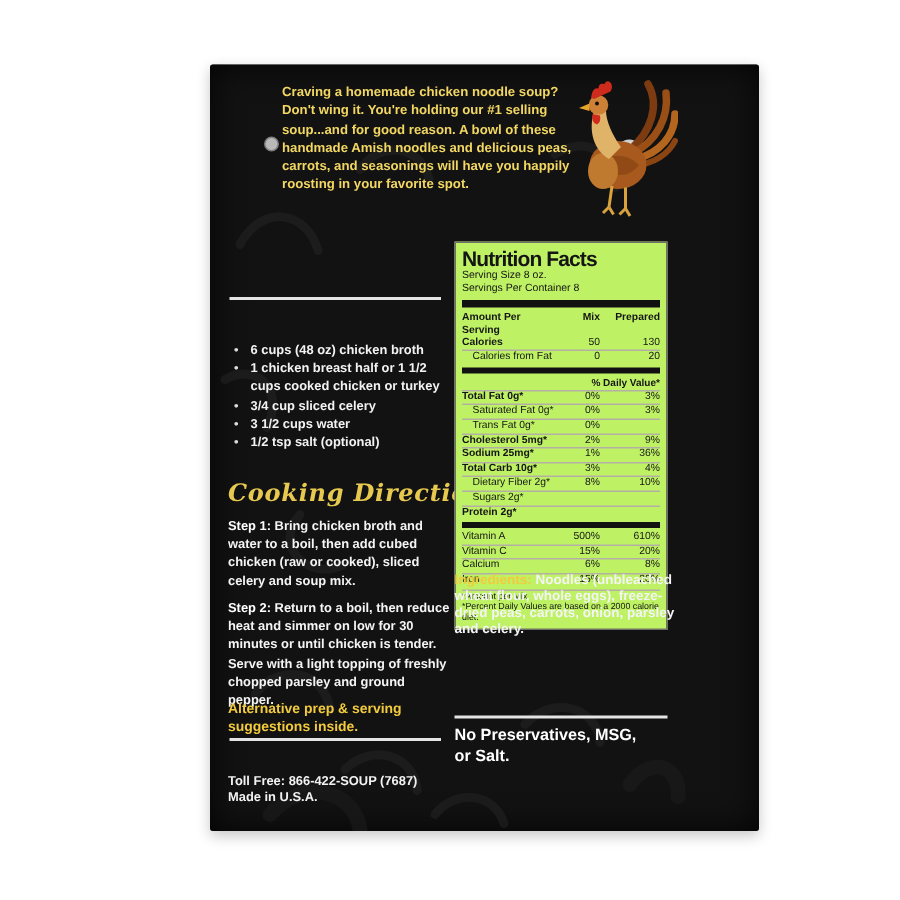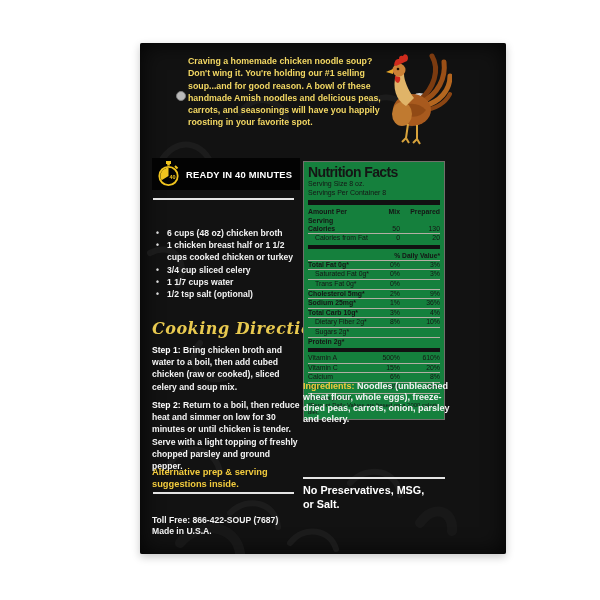--- a/index.html
+++ b/index.html
@@ -19,21 +19,21 @@
   .plist{left:16px;top:184px;width:146px;color:#f2f2f2;font-size:8.6px;line-height:12.2px;font-weight:600;}
   .plist .li{display:flex;}
   .plist .bullet{width:11px;flex:none;color:#dcdcdc;}
   .steps{color:#f4f4f4;font-size:8.6px;line-height:12.2px;font-weight:600;}
   .steps b{color:#ffffff;}
   .note{color:#f2cb3d;font-weight:bold;font-size:9.3px;line-height:11.6px;}
   .website{color:#f2cb3d;font-weight:bold;font-size:8.8px;}
   .contact{color:#f2f2f2;font-weight:600;font-size:8.6px;}
 
   
-  .panel{left:163px;top:118px;width:142px;background:#15803d;color:#151515;border:1px solid #70706a;
+  .panel{left:163px;top:118px;width:142px;background:#bef264;color:#151515;border:1px solid #70706a;
          box-sizing:border-box;padding:3px 4px 3px 4px;}
   .ntitle{font-size:14px;font-weight:bold;letter-spacing:-.6px;line-height:15px;}
   .nsub{font-size:7px;line-height:8.8px;}
   .nbar{height:5px;background:#111;margin:2px 0;}
   .nbar.thin{height:4px;}
   .nhead{display:flex;font-size:6.9px;font-weight:bold;line-height:9px;}
   .nrow{display:flex;font-size:6.9px;line-height:8.6px;border-top:1px solid #b3afa4;}
   .nrow.first{border-top:none;}
   .nlabel{flex:1;}
   .nrow.b .nlabel{font-weight:bold;}
@@ -99,51 +99,40 @@
       <path d="M12,17 q1,-7 5,-6 q0,-4 4,-3 q1,-3 4,-1 q2,3 0,6 l-11,5 z" fill="#cf2b1d"></path>
       <path d="M13,28 q-1,6 3,7 q3,-2 2,-6 z" fill="#cf2b1d"></path>
       <path d="M11,21 L4,24 L11,26 z" fill="#e6a62a"></path>
       <circle cx="16" cy="21" r="1.3" fill="#140d06"></circle>
       <g stroke="#d8a33c" stroke-width="2" fill="none">
         <path d="M26,76 L24,90 M24,90 L20,94 M24,90 L27,95"></path>
         <path d="M35,77 L35,91 M35,91 L31,95 M35,91 L38,96"></path>
       </g>
     </svg>
 
-    <div class="abs badge">
-      <svg width="26" height="28" viewBox="0 0 26 28">
-        <rect x="11" y="1" width="5" height="3" fill="#f0c41e"></rect>
-        <rect x="12.2" y="3.6" width="2.6" height="2" fill="#f0c41e"></rect>
-        <line x1="20" y1="6" x2="22.5" y2="8.5" stroke="#f0c41e" stroke-width="2"></line>
-        <circle cx="13.5" cy="16" r="9.2" stroke="#f0c41e" stroke-width="1.8" fill="none"></circle>
-        <path d="M13.5,16 L13.5,7.8 A8.2,8.2 0 0,0 6.6,20.2 Z" fill="#f0c41e"></path>
-        <text x="14.5" y="19" font-size="5.5" font-weight="bold" fill="#f0c41e" font-family="Liberation Sans, sans-serif">40</text>
-      </svg>
-      <span class="badge-label">READY IN 40 MINUTES</span>
-    </div>
 
     <div class="abs divider" style="left:13px;top:155px;width:141px;"></div>
 
 
     <div class="abs plist">
       <div class="li">
           <span class="bullet">•</span>
           <span>6 cups (48 oz) chicken broth</span>
         </div>
       <div class="li">
           <span class="bullet">•</span>
           <span>1 chicken breast half or 1 1/2 cups cooked chicken or turkey</span>
         </div>
       <div class="li">
           <span class="bullet">•</span>
           <span>3/4 cup sliced celery</span>
         </div>
       <div class="li">
           <span class="bullet">•</span>
-          <span>1 1/7 cups water</span>
+          <span>3 1/2 cups water</span>
         </div>
       <div class="li">
           <span class="bullet">•</span>
           <span>1/2 tsp salt (optional)</span>
         </div>
     </div>
 
     <div class="abs script-head" style="left:12px;top:276px;">Cooking Directions</div>
 
     <div class="abs steps" style="left:12px;top:301px;width:148px;">

